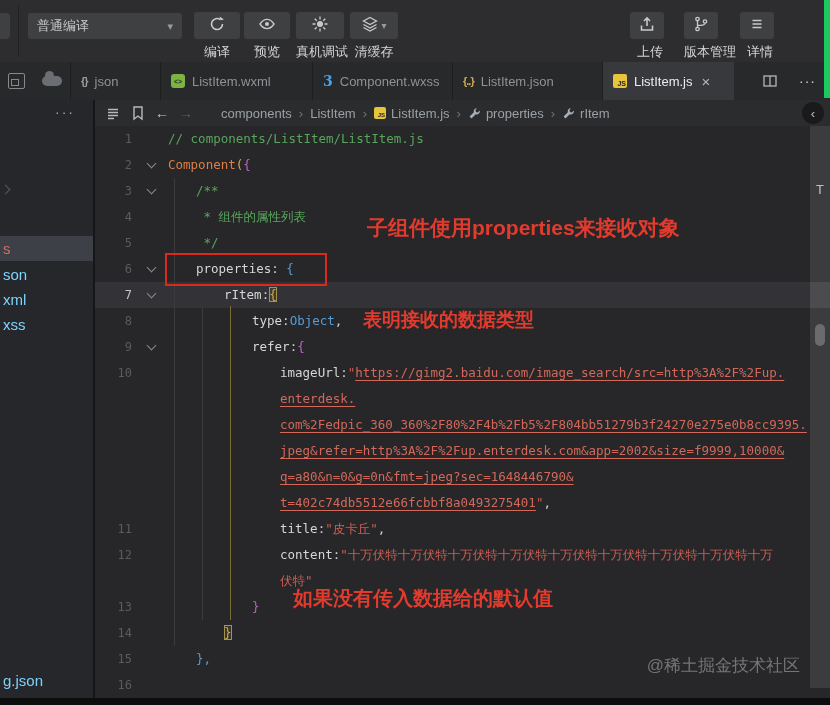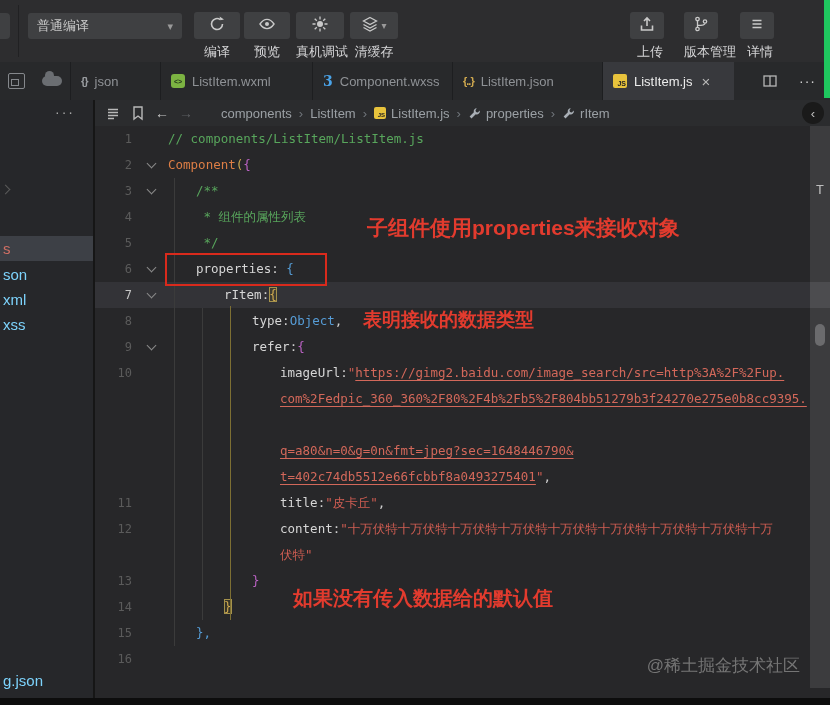--- a/index.html
+++ b/index.html
@@ -352,25 +352,31 @@
               <span class="ctext" style="padding-left: 91px;"><span class="tk key">refer</span><span class="tk plain">:</span><span class="tk b-purple">{</span></span>
             </div>
             <div class="crow">
               <span class="lnum">10</span>
               <span class="foldc"></span>
               <span class="ctext" style="padding-left: 119px;"><span class="tk key">imageUrl</span><span class="tk plain">:</span><span class="tk str">"</span><span class="tk link">https://gimg2.baidu.com/image_search/src=http%3A%2F%2Fup.</span></span>
             </div>
             <div class="crow">
               <span class="lnum"></span>
               <span class="foldc"></span>
+              <span class="ctext" style="padding-left: 119px;"><span class="tk link">enterdesk.</span></span>
+            </div>
+            <div class="crow">
+              <span class="lnum"></span>
+              <span class="foldc"></span>
               <span class="ctext" style="padding-left: 119px;"><span class="tk link">com%2Fedpic_360_360%2F80%2F4b%2Fb5%2F804bb51279b3f24270e275e0b8cc9395.</span></span>
             </div>
             <div class="crow">
               <span class="lnum"></span>
               <span class="foldc"></span>
+              <span class="ctext" style="padding-left: 119px;"><span class="tk link">jpeg&amp;refer=http%3A%2F%2Fup.enterdesk.com&amp;app=2002&amp;size=f9999,10000&amp;</span></span>
             </div>
             <div class="crow">
               <span class="lnum"></span>
               <span class="foldc"></span>
               <span class="ctext" style="padding-left: 119px;"><span class="tk link">q=a80&amp;n=0&amp;g=0n&amp;fmt=jpeg?sec=1648446790&amp;</span></span>
             </div>
             <div class="crow">
               <span class="lnum"></span>
               <span class="foldc"></span>
               <span class="ctext" style="padding-left: 119px;"><span class="tk link">t=402c74db5512e66fcbbf8a0493275401</span><span class="tk str">"</span><span class="tk plain">,</span></span>

